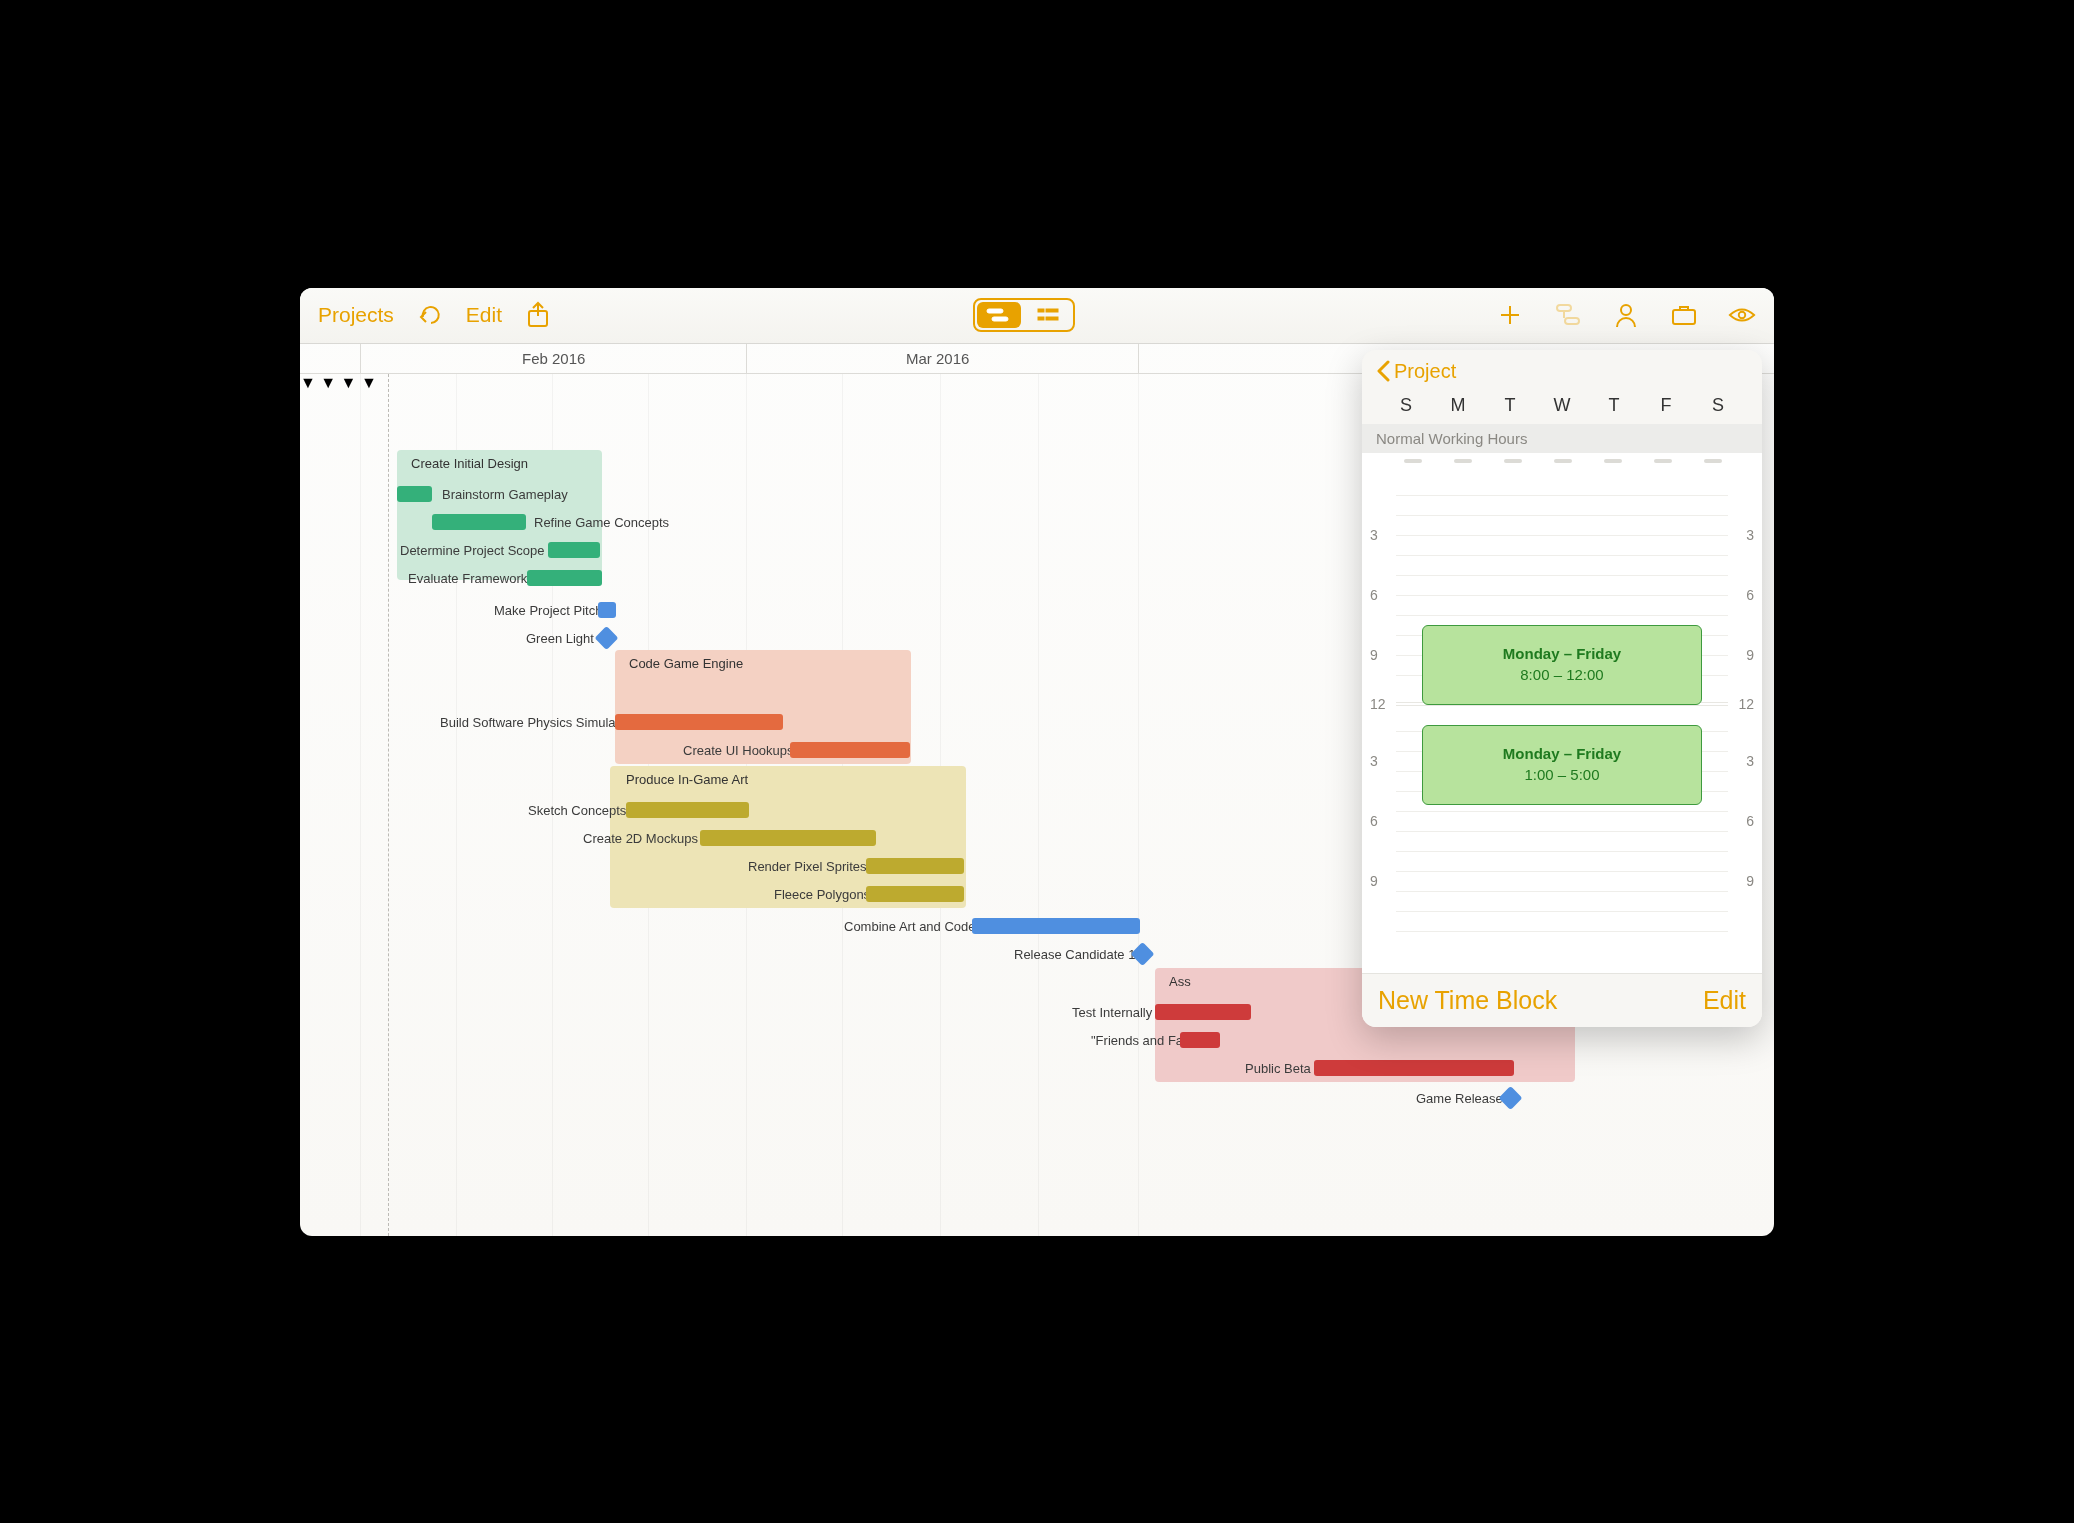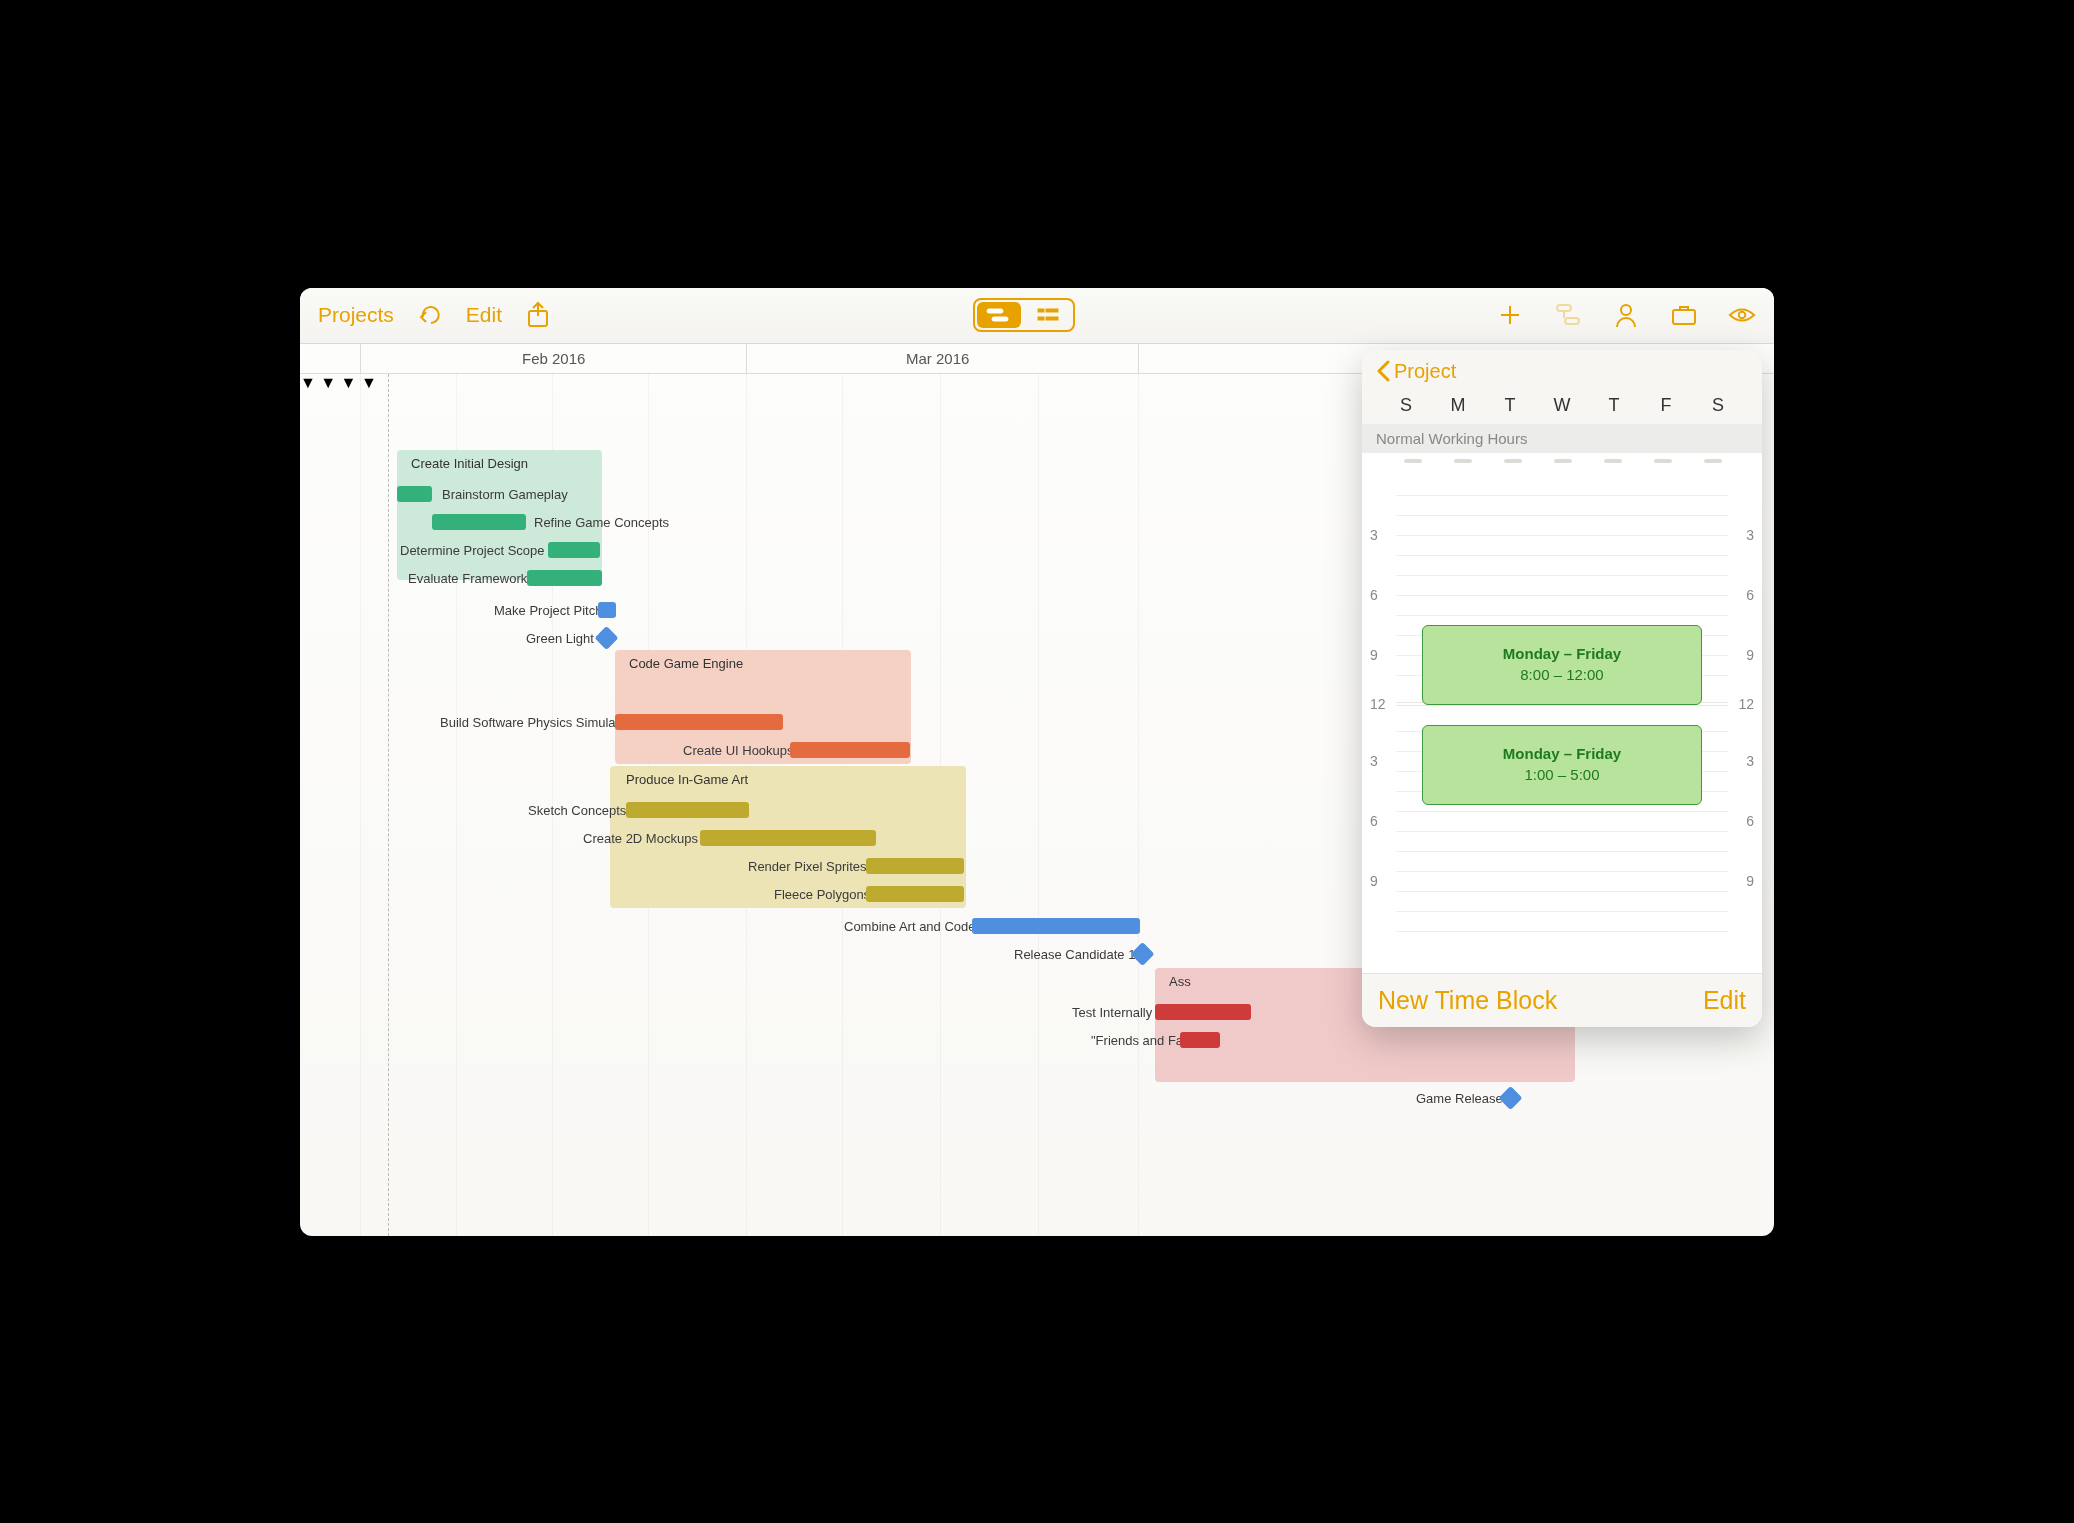--- a/index.html
+++ b/index.html
@@ -302,20 +302,24 @@
     <div class="group-bg c-red-bg" style="left:855px; top:594px; width:420px; height:114px;"></div>
     <span class="disc" style="left:826px; top:603px;">▼</span>
     <span class="group-title" style="left:859px; top:594px;">Ass</span>
     <div class="row c-red" style="top:624px;">
       <span class="label" style="left:772px;">Test Internally</span>
       <div class="bar" style="left:855px; width:96px;"></div>
     </div>
     <div class="row c-red" style="top:652px;">
       <span class="label" style="left:791px;">"Friends and Fa</span>
       <div class="bar" style="left:880px; width:40px;"></div>
+    </div>
+    <div class="row c-red" style="top:680px;">
+      <span class="label" style="left:945px;">Public Beta</span>
+      <div class="bar" style="left:1014px; width:200px;"></div>
     </div>
     <div class="row" style="top:710px;">
       <span class="label" style="left:1116px;">Game Release</span>
       <div class="milestone c-blue-m" style="left:1202px;"></div>
     </div>
   </div>
 
   <div class="popover">
     <div class="pop-head">
       <span class="back">

